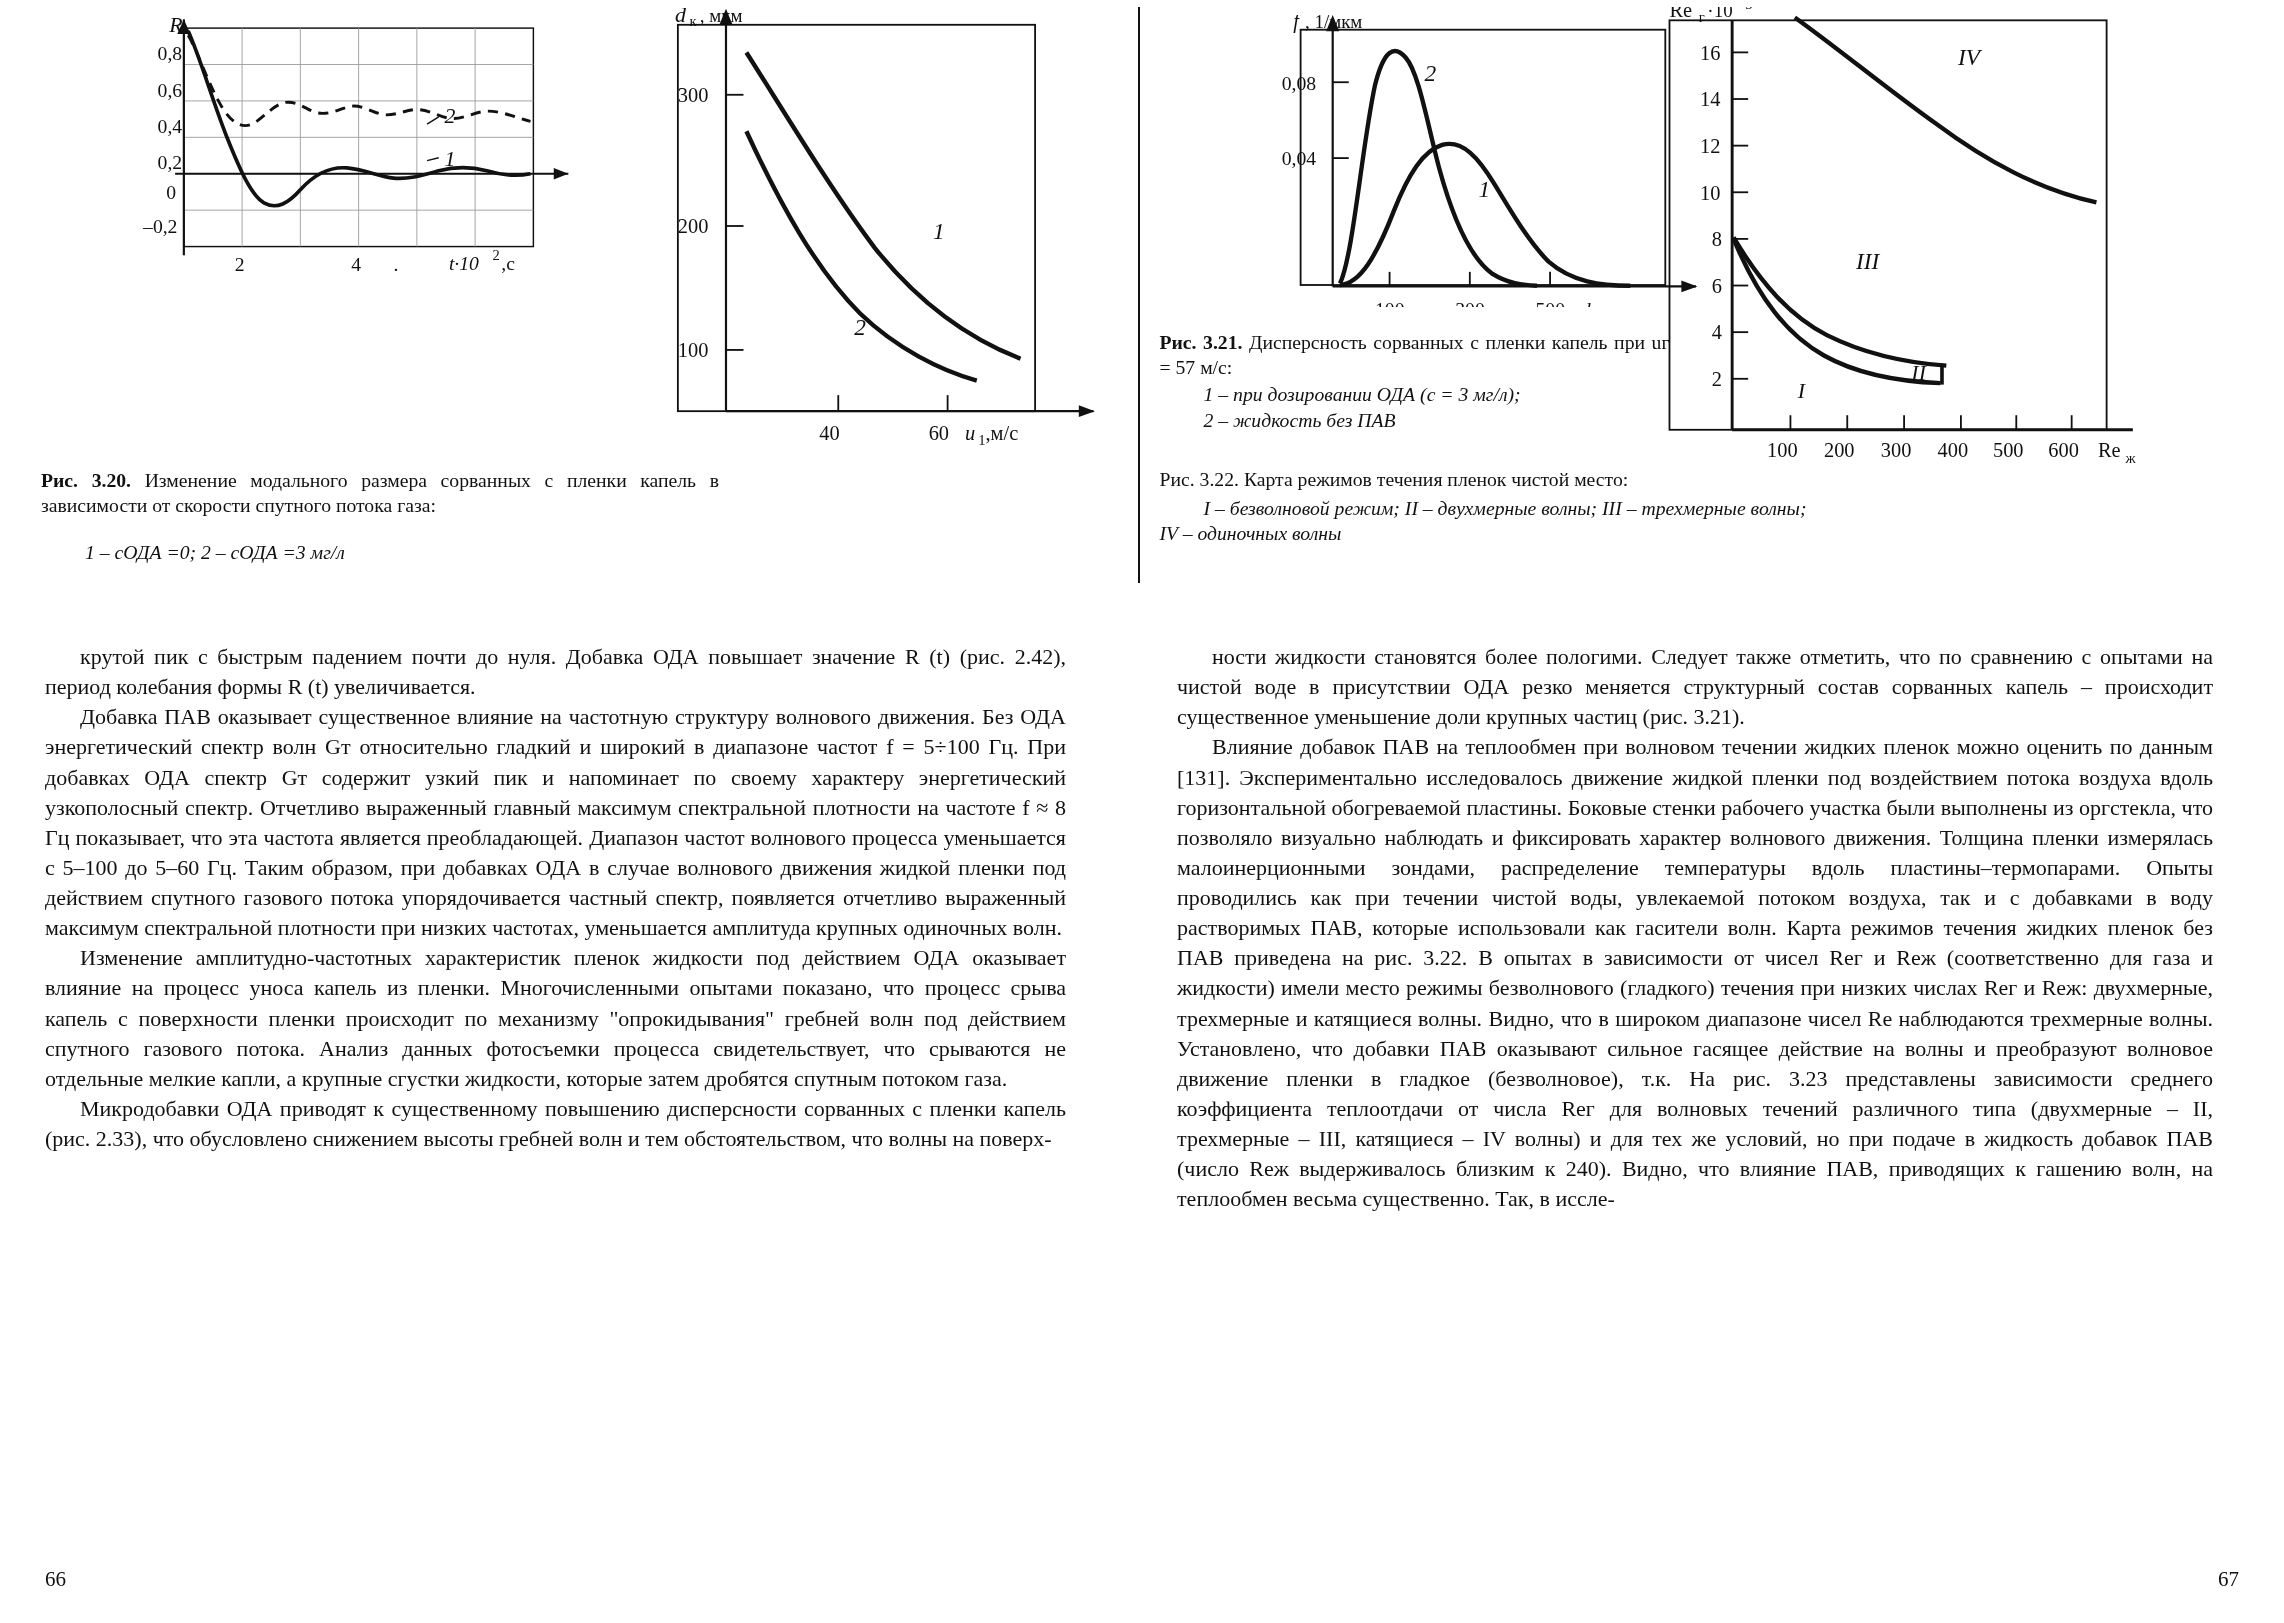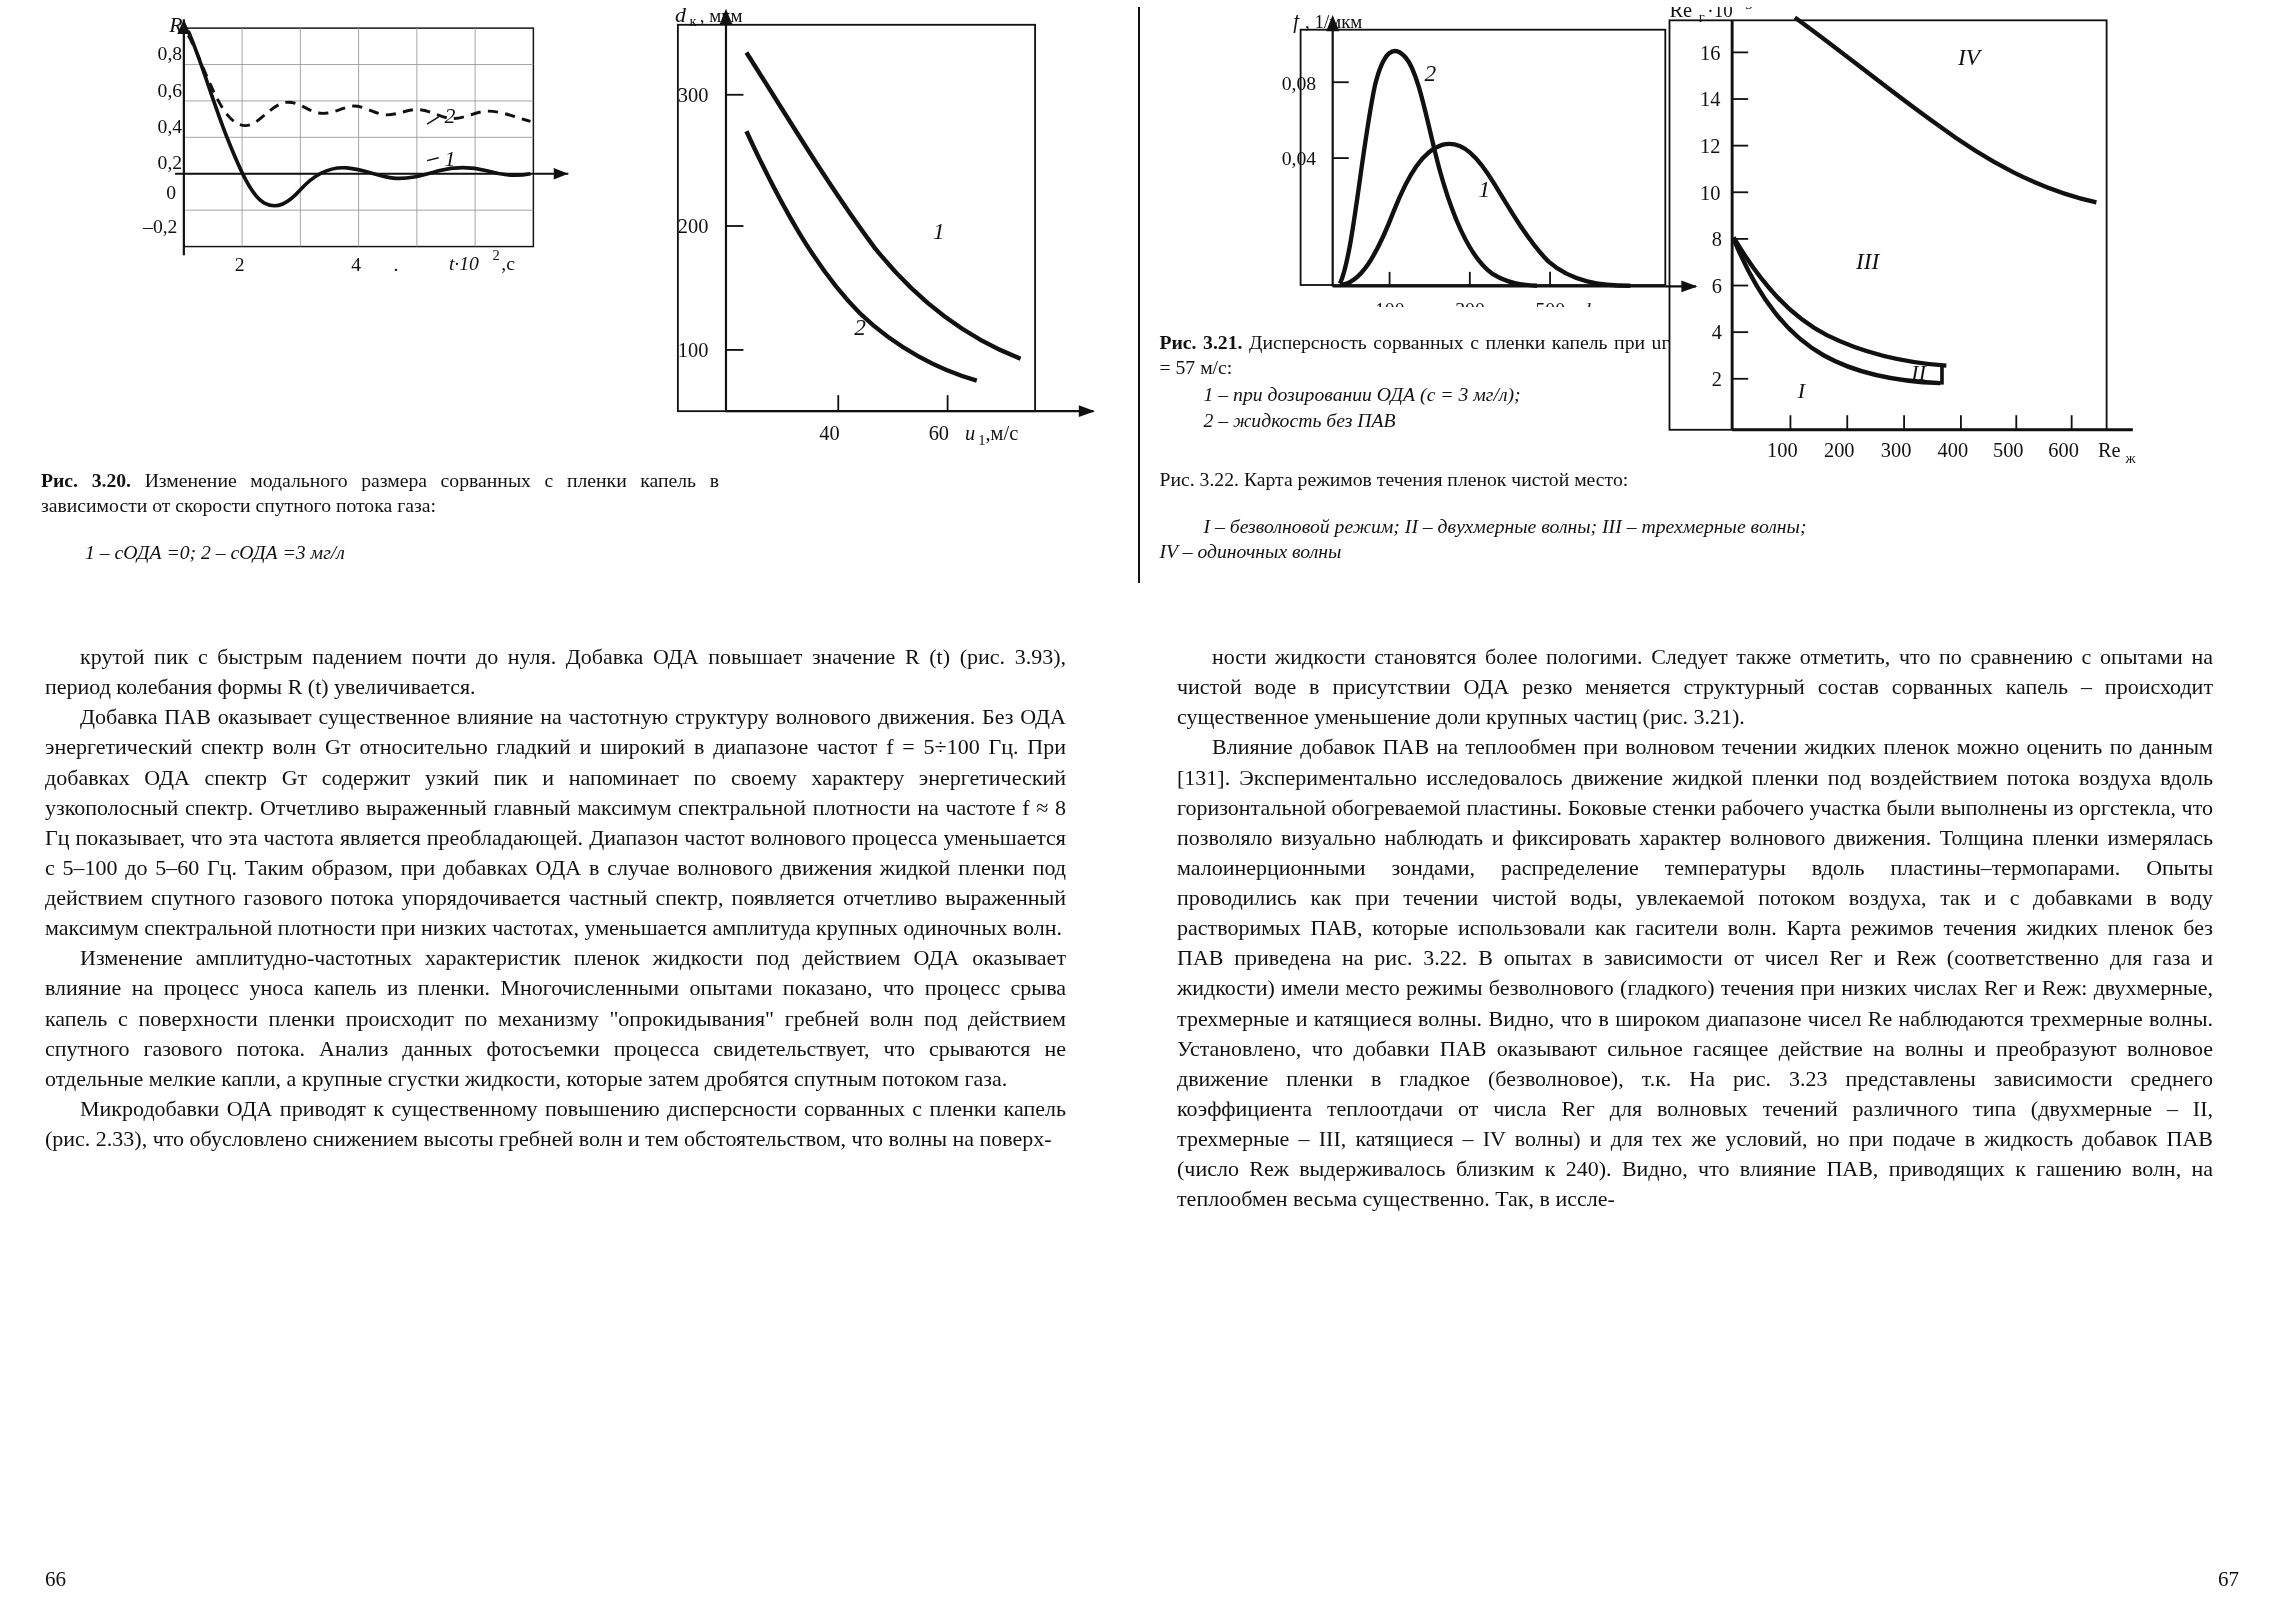--- a/index.html
+++ b/index.html
@@ -129,21 +129,21 @@
 
     <div class="cap" style="position:absolute;left:41px;top:468px;width:678px;">
       <span style="font-weight:bold;">Рис. 3.20.</span>
       <span>Изменение модального размера сорванных с пленки капель в зависимости от скорости спутного потока газа:</span>
       <div style="margin-top:22px;padding-left:44px;" class="it">
         <span>1 – сОДА =0;  2 – сОДА =3 мг/л</span>
       </div>
     </div>
 
     <div class="bodytext" style="left:45px;top:642px;width:1021px;">
-      <p>крутой пик с быстрым падением почти до нуля. Добавка ОДА повышает значение R (t)  (рис. 3.93), период колебания формы R (t) увеличивается.</p>
+      <p>крутой пик с быстрым падением почти до нуля. Добавка ОДА повышает значение R (t)  (рис. 2.42), период колебания формы R (t) увеличивается.</p>
       <p>Добавка ПАВ оказывает существенное влияние на частотную структуру волнового движения. Без ОДА энергетический спектр волн Gт относительно гладкий и широкий в диапазоне частот f = 5÷100 Гц. При добавках ОДА спектр Gт содержит узкий пик и напоминает по своему характеру энергетический узкополосный спектр. Отчетливо выраженный главный максимум спектральной плотности на частоте f ≈ 8 Гц показывает, что эта частота является преобладающей. Диапазон частот волнового процесса уменьшается с 5–100 до 5–60 Гц. Таким образом, при добавках ОДА в случае волнового движения жидкой пленки под действием спутного газового потока упорядочивается частный спектр, появляется отчетливо выраженный максимум спектральной плотности при низких частотах, уменьшается амплитуда крупных одиночных волн.</p>
       <p>Изменение амплитудно-частотных характеристик пленок жидкости под действием ОДА оказывает влияние на процесс уноса капель из пленки. Многочисленными опытами показано, что процесс срыва капель с поверхности пленки происходит по механизму "опрокидывания" гребней волн под действием спутного газового потока. Анализ данных фотосъемки процесса свидетельствует, что срываются не отдельные мелкие капли, а крупные сгустки жидкости, которые затем дробятся спутным потоком газа.</p>
       <p>Микродобавки ОДА приводят к существенному повышению дисперсности сорванных с пленки капель (рис. 2.33), что обусловлено снижением высоты гребней волн и тем обстоятельством, что волны на поверх-</p>
     </div>
 
     <div class="folio folioL">66</div>
   </div>
 
   <div class="col colR">
 
@@ -249,21 +249,21 @@
           <text x="280" y="360" font-style="italic" font-size="32">III</text>
           <text x="356" y="512" font-style="italic" font-size="30">II</text>
           <text x="200" y="536" font-style="italic" font-size="30">I</text>
         </g>
       </svg>
     </div>
 
     <div class="cap" style="position:absolute;left:17.5px;top:467px;width:1050px;">
       <span style="font-weight:normal;">Рис. 3.22.</span>
       <span>Карта режимов течения пленок чистой место:</span>
-      <div style="margin-top:22px;padding-left:44px;" class="it">I – безволновой режим;  II – двухмерные волны;  III – трехмерные волны;</div>
+      <div style="margin-top:4px;padding-left:44px;" class="it">I – безволновой режим;  II – двухмерные волны;  III – трехмерные волны;</div>
       <div style="padding-left:0px;" class="it">IV – одиночных волны</div>
     </div>
 
     <div class="bodytext" style="left:35px;top:642px;width:1036px;">
       <p>ности жидкости становятся более пологими. Следует также отметить, что по сравнению с опытами на чистой воде в присутствии ОДА резко меняется структурный состав сорванных капель – происходит существенное уменьшение доли крупных частиц (рис. 3.21).</p>
       <p>Влияние добавок ПАВ на теплообмен при волновом течении жидких пленок можно оценить по данным [131]. Экспериментально исследовалось движение жидкой пленки под воздействием потока воздуха вдоль горизонтальной обогреваемой пластины. Боковые стенки рабочего участка были выполнены из оргстекла, что позволяло визуально наблюдать и фиксировать характер волнового движения. Толщина пленки измерялась малоинерционными зондами, распределение температуры вдоль пластины–термопарами. Опыты проводились как при течении чистой воды, увлекаемой потоком воздуха, так и с добавками в воду растворимых ПАВ, которые использовали как гасители волн. Карта режимов течения жидких пленок без ПАВ приведена на рис. 3.22. В опытах в зависимости от чисел Reг и Reж (соответственно для газа и жидкости) имели место режимы безволнового (гладкого) течения при низких числах Reг и Reж: двухмерные, трехмерные и катящиеся волны. Видно, что в широком диапазоне чисел Re наблюдаются трехмерные волны. Установлено, что добавки ПАВ оказывают сильное гасящее действие на волны и преобразуют волновое движение пленки в гладкое (безволновое), т.к.  На рис. 3.23 представлены зависимости среднего коэффициента теплоотдачи от числа Reг для волновых течений различного типа (двухмерные – II, трехмерные – III, катящиеся – IV волны) и для тех же условий, но при подаче в жидкость добавок ПАВ (число Reж выдерживалось близким к 240). Видно, что влияние ПАВ, приводящих к гашению волн, на теплообмен весьма существенно. Так, в иссле-</p>
     </div>
 
     <div class="folio folioR">67</div>
   </div>

